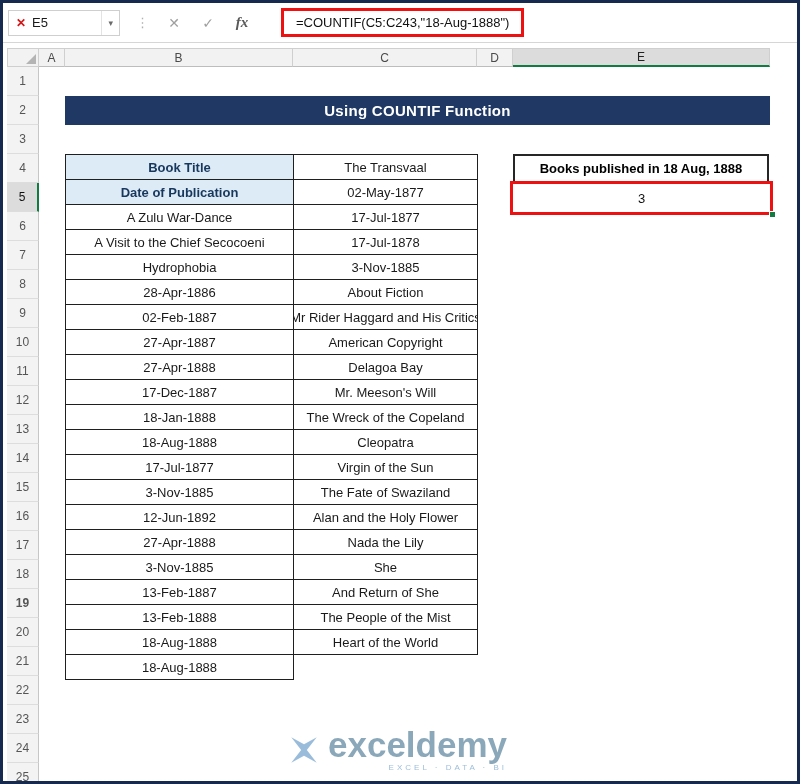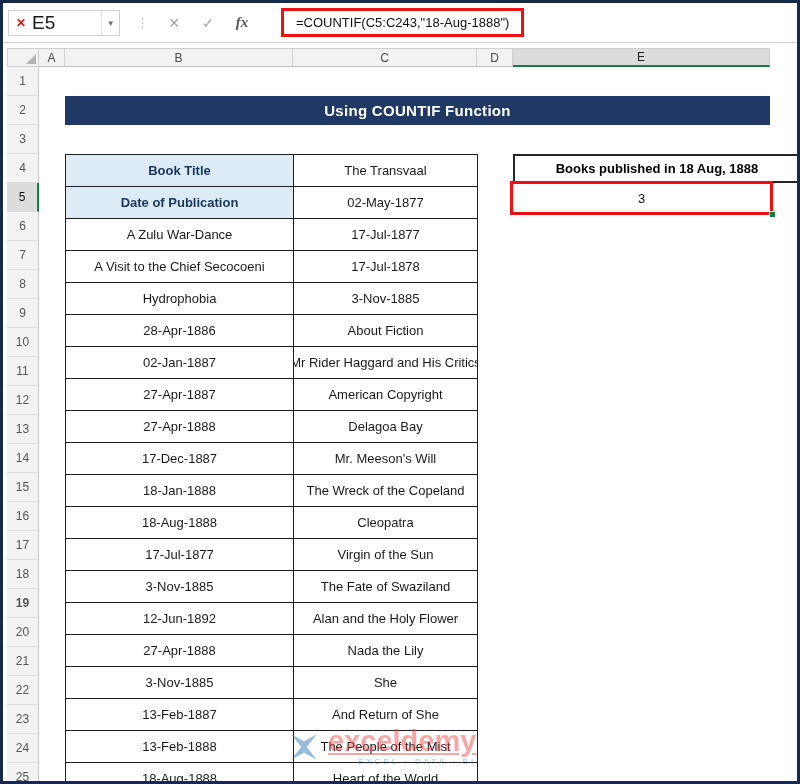--- a/index.html
+++ b/index.html
@@ -4,21 +4,21 @@
 <style>
   * { margin:0; padding:0; box-sizing:border-box; }
   body { font-family:"Liberation Sans", sans-serif; background:#fff; }
 
   #frame { position:relative; width:800px; height:784px; border:3px solid #16294e; background:#fff; overflow:hidden; }
 
   
   #topbar { position:absolute; left:0; top:0; width:100%; height:40px; background:#fff; border-bottom:1px solid #d6d6d6; display:flex; align-items:center; }
   #namebox { margin-left:5px; width:112px; height:26px; border:1px solid #cfcfcf; background:#fff; display:flex; align-items:center; }
   #namebox .redx { color:#d41616; font-weight:bold; font-size:12px; margin:0 6px 0 7px; }
-  #namebox .ref { flex:1; font-size:19px; color:#1a1a1a; }
+  #namebox .ref { flex:1; font-size:13px; color:#1a1a1a; }
   #namebox .chev { color:#6a6a6a; font-size:9px; border-left:1px solid #e3e3e3; align-self:stretch; display:flex; align-items:center; padding:0 6px; }
   .splitdots { margin-left:16px; color:#b0b0b0; font-size:13px; }
   .fbtn { margin-left:16px; color:#9f9f9f; font-size:14px; width:18px; text-align:center; }
   .fbtn.fx { color:#595959; font-style:italic; font-weight:bold; font-family:"Liberation Serif", serif; font-size:15px; }
   #formulabox { margin-left:30px; border:3px solid #ee1111; background:#fff; padding:4px 12px; font-size:13px; color:#111; white-space:nowrap; }
 
   
   #colheads { position:absolute; left:0; top:45px; width:100%; height:19px; }
   .corner { position:absolute; left:4px; top:0; width:32px; height:19px; background:#f2f2f2; border:1px solid #cfcfcf; }
   .corner .tri { position:absolute; right:2px; bottom:2px; width:0; height:0; border-left:10px solid transparent; border-bottom:10px solid #b4b4b4; }
@@ -28,32 +28,32 @@
   
   #rowheads { position:absolute; left:0; top:0; width:40px; height:100%; }
   .row-h { position:absolute; left:4px; width:32px; height:29px; background:#f3f3f3; border-right:1px solid #c6c6c6; border-bottom:1px solid #ddd; font-size:12px; color:#555; display:flex; align-items:center; justify-content:center; }
   .row-h.sel { background:#dcdcdc; border-right:2px solid #107c41; color:#111; }
 
   
   .banner { position:absolute; left:62px; top:93px; width:705px; height:29px; background:#1f3864; color:#fff; font-weight:bold; font-size:15px; display:flex; align-items:center; justify-content:center; letter-spacing:0.3px; }
 
   
   #booktable { position:absolute; left:62px; top:151px; display:grid; grid-template-columns:228px 184px; border-top:1px solid #1f1f1f; border-left:1px solid #1f1f1f; background:#fff; }
-  .tcell { height:32px; border-right:1px solid #1f1f1f; border-bottom:1px solid #1f1f1f; background:#fff; display:flex; align-items:center; justify-content:center; font-size:13px; color:#1a1a1a; white-space:nowrap; overflow:hidden; }
+  .tcell { height:25px; border-right:1px solid #1f1f1f; border-bottom:1px solid #1f1f1f; background:#fff; display:flex; align-items:center; justify-content:center; font-size:13px; color:#1a1a1a; white-space:nowrap; overflow:hidden; }
   .tcell.thead { background:#ddebf7; font-weight:bold; color:#17375d; font-size:13px; }
 
   
-  .resheader { position:absolute; left:510px; top:151px; width:288px; height:29px; border:2px solid #262626; background:#fff; display:flex; align-items:center; justify-content:center; font-weight:bold; font-size:13px; color:#000; white-space:nowrap; }
+  .resheader { position:absolute; left:510px; top:151px; width:256px; height:29px; border:2px solid #262626; background:#fff; display:flex; align-items:center; justify-content:center; font-weight:bold; font-size:13px; color:#000; white-space:nowrap; }
   .resvalue { position:absolute; left:507px; top:178px; width:263px; height:34px; border:3px solid #ee1111; background:#fff; display:flex; align-items:center; justify-content:center; font-size:13px; color:#111; z-index:4; }
   .fillhandle { position:absolute; left:766px; top:208px; width:7px; height:7px; background:#107c41; border:1px solid #fff; z-index:5; }
 
   
   .watermark { position:absolute; left:284px; top:724px; display:flex; align-items:center; gap:7px; opacity:0.48; z-index:6; pointer-events:none; }
   .wm-col { display:flex; flex-direction:column; align-items:flex-end; }
-  .wm-text { font-size:29px; font-weight:bold; color:#ef4444; line-height:1;text-decoration:underline; }
+  .wm-text { font-size:35px; font-weight:bold; color:#0c4a6e; line-height:1; }
   .wm-tag { font-size:8px; letter-spacing:3px; color:#2e75b6; margin-top:1px; }
 </style>
 </head>
 <body>
 
 <div id="frame">
 
   <div id="topbar">
     <div id="namebox">
       <span class="redx">✕</span>
@@ -114,21 +114,21 @@
   <div class="tcell thead">Date of Publication</div>
       <div class="tcell">02-May-1877</div>
       <div class="tcell">A Zulu War-Dance</div>
       <div class="tcell">17-Jul-1877</div>
       <div class="tcell">A Visit to the Chief Secocoeni</div>
       <div class="tcell">17-Jul-1878</div>
       <div class="tcell">Hydrophobia</div>
       <div class="tcell">3-Nov-1885</div>
       <div class="tcell">28-Apr-1886</div>
       <div class="tcell">About Fiction</div>
-      <div class="tcell">02-Jan-1887</div>
+      <div class="tcell">02-Feb-1887</div>
       <div class="tcell">Mr Rider Haggard and His Critics</div>
       <div class="tcell">27-Apr-1887</div>
       <div class="tcell">American Copyright</div>
       <div class="tcell">27-Apr-1888</div>
       <div class="tcell">Delagoa Bay</div>
       <div class="tcell">17-Dec-1887</div>
       <div class="tcell">Mr. Meeson's Will</div>
       <div class="tcell">18-Jan-1888</div>
       <div class="tcell">The Wreck of the Copeland</div>
       <div class="tcell">18-Aug-1888</div>

